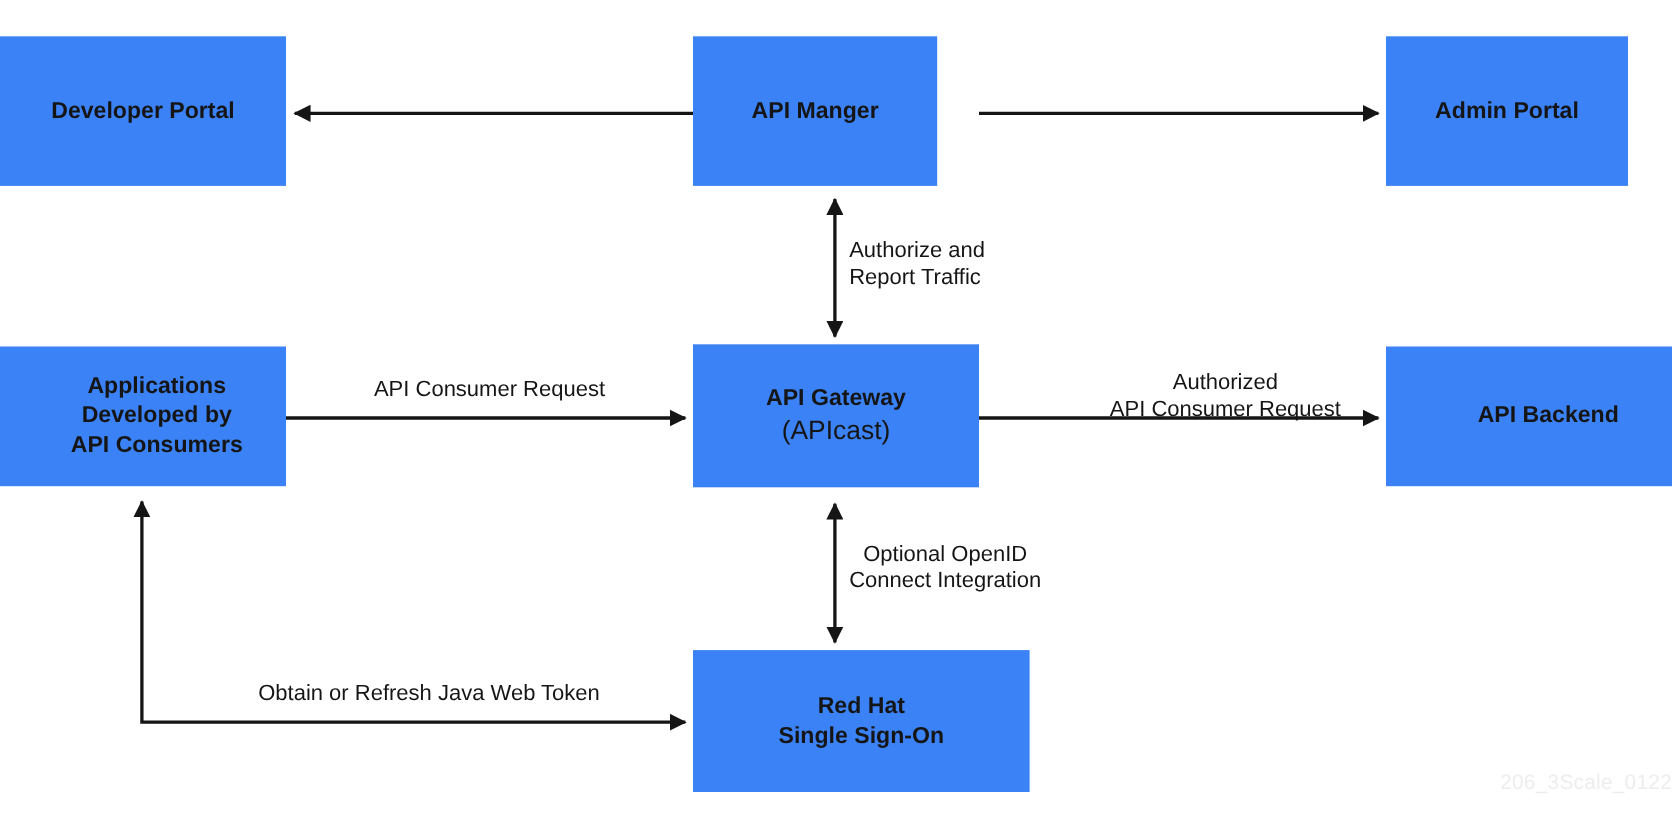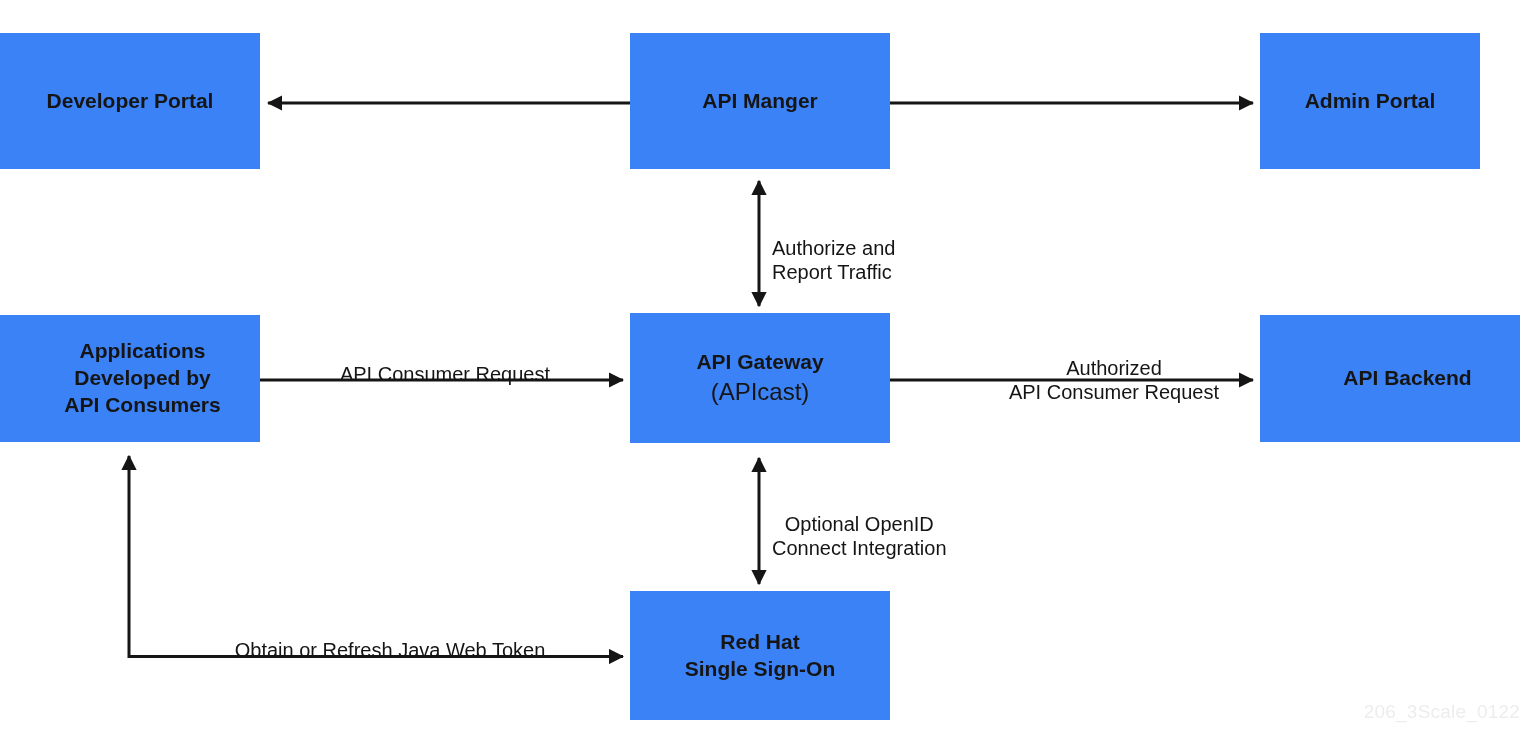--- a/index.html
+++ b/index.html
@@ -40,26 +40,26 @@
   .node-label.bold   { font-weight: bold; }
   .node-sub {
     display: block;
     font-weight: normal;
     font-size: 24px;
     line-height: 1.3;
   }
 
   
   #node-developer-portal { left: 0px;    top: 33px;  width: 260px; height: 136px; }
-  #node-api-manager      { left: 630px;  top: 33px;  width: 260px; height: 136px; align-items: center; }
+  #node-api-manager      { left: 630px;  top: 33px;  width: 222px; height: 136px; align-items: center; }
   #node-admin-portal     { left: 1260px; top: 33px;  width: 220px; height: 136px; }
   #node-applications     { left: 0px;    top: 315px; width: 260px; height: 127px; padding-left: 33px; }
   #node-api-gateway      { left: 630px;  top: 313px; width: 260px; height: 130px; }
   #node-api-backend      { left: 1260px; top: 315px; width: 260px; height: 127px; padding-left: 43px; }
-  #node-rhsso            { left: 630px;  top: 591px; width: 260px; height: 129px; }
+  #node-rhsso            { left: 630px;  top: 591px; width: 306px; height: 129px; }
 
   
   #connectors {
     position: absolute;
     left: 0;
     top: 0;
     width: 1520px;
     height: 754px;
     pointer-events: none;
   }
@@ -70,21 +70,20 @@
   }
 
   
   .edge-label {
     position: absolute;
     font-size: 20px;
     line-height: 1.18;
     color: #151515;
     white-space: pre-line;
     font-weight: normal;
-    margin-top: 20px;
   }
   .edge-label.center { text-align: center; }
   .edge-label.left   { text-align: left; }
 
   #label-authorize-report  { left: 772px; top: 217px; text-align: left; }
   #label-api-consumer-req  { left: 260px; top: 343px; width: 370px; text-align: center; }
   #label-authorized-req    { left: 890px; top: 337px; width: 448px; text-align: center; }
   #label-openid-connect    { left: 772px; top: 493px; text-align: center; }
   #label-obtain-token      { left: 150px; top: 619px; width: 480px; text-align: center; }
 

